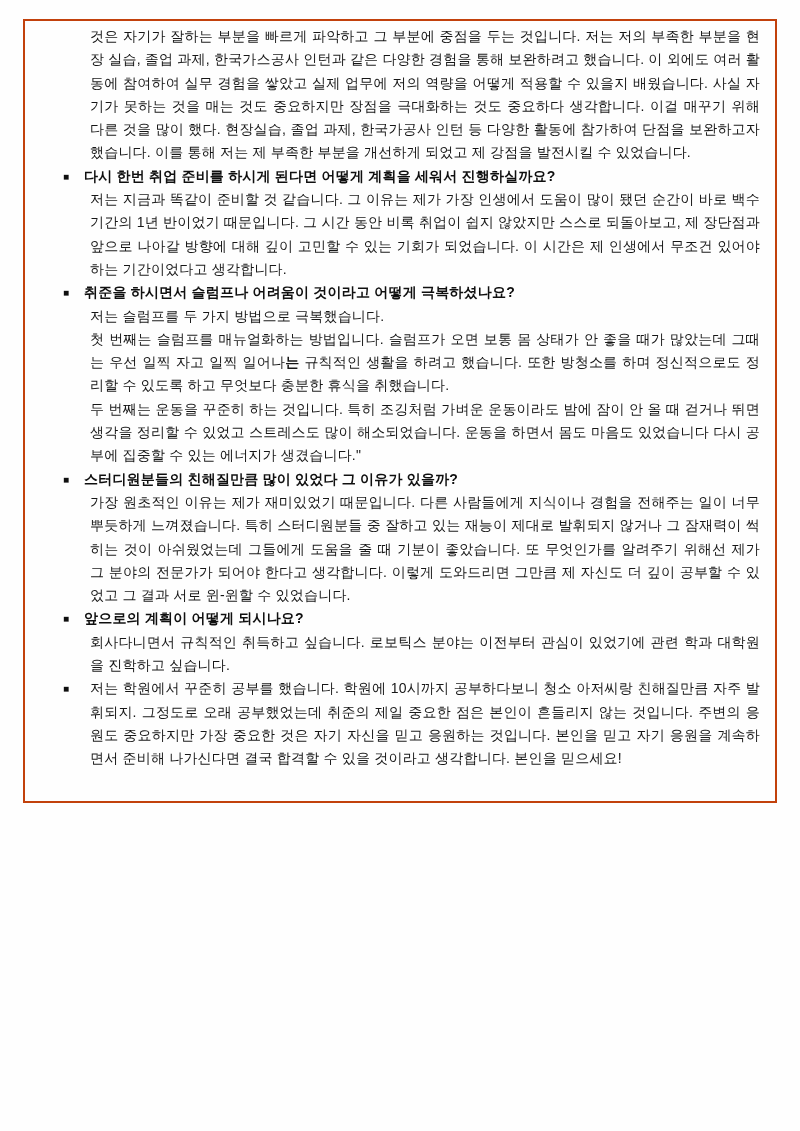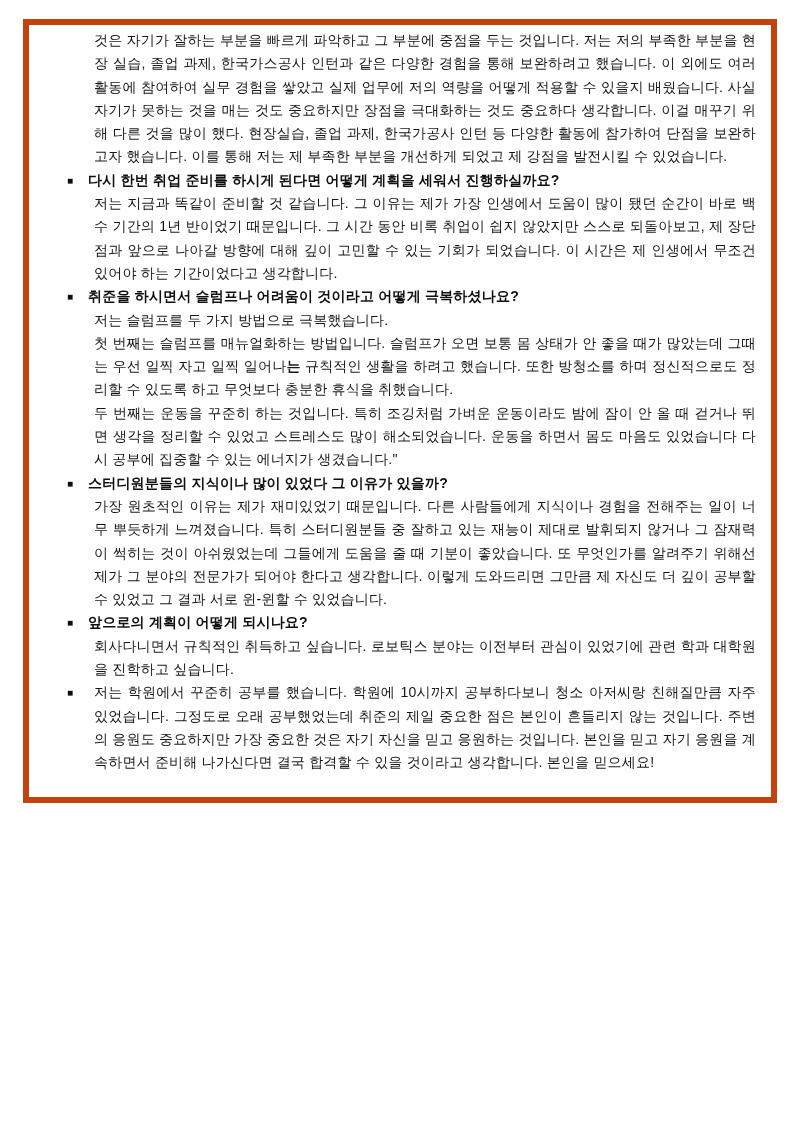--- a/index.html
+++ b/index.html
@@ -14,21 +14,21 @@
     background: #fefefe;
     font-family: "Liberation Sans", "DejaVu Sans", sans-serif;
   }
   .doc-box {
     position: absolute;
     left: 23px;
     top: 19px;
     width: 754px;
     height: 784px;
     box-sizing: border-box;
-    border: 6px solid #c2410c;
+    border: 2px solid #c2410c;
     padding: 4px 15px 0 0;
     overflow: hidden;
     background: #fefefe;
   }
   .block {
     margin: 0;
     font-size: 14px;
     line-height: 23.3px;
     color: #161616;
     text-align: justify;
@@ -75,31 +75,31 @@
       <span class="bullet">■</span><span>취준을 하시면서 슬럼프나 어려움이 것이라고 어떻게 극복하셨나요?</span>
     </div>
 
     <p class="block answer">저는 슬럼프를 두 가지 방법으로 극복했습니다.</p>
 
     <p class="block answer"><span>첫 번째는 슬럼프를 매뉴얼화하는 방법입니다. 슬럼프가 오면 보통 몸 상태가 안 좋을 때가 많았는데 그때는 우선 일찍 자고 일찍 일어나</span><span class="bold-seg">는</span><span> 규칙적인 생활을 하려고 했습니다. 또한 방청소를 하며 정신적으로도 정리할 수 있도록 하고 무엇보다 충분한 휴식을 취했습니다.</span></p>
 
     <p class="block answer">두 번째는 운동을 꾸준히 하는 것입니다. 특히 조깅처럼 가벼운 운동이라도 밤에 잠이 안 올 때 걷거나 뛰면 생각을 정리할 수 있었고 스트레스도 많이 해소되었습니다. 운동을 하면서 몸도 마음도 있었습니다 다시 공부에 집중할 수 있는 에너지가 생겼습니다."</p>
 
     <div class="block question">
-      <span class="bullet">■</span><span>스터디원분들의 지식이나 많이 있었다 그 이유가 있을까?</span>
+      <span class="bullet">■</span><span>스터디원분들의 친해질만큼 많이 있었다 그 이유가 있을까?</span>
     </div>
 
     <p class="block answer">가장 원초적인 이유는 제가 재미있었기 때문입니다. 다른 사람들에게 지식이나 경험을 전해주는 일이 너무 뿌듯하게 느껴졌습니다. 특히 스터디원분들 중 잘하고 있는 재능이 제대로 발휘되지 않거나 그 잠재력이 썩히는 것이 아쉬웠었는데 그들에게 도움을 줄 때 기분이 좋았습니다. 또 무엇인가를 알려주기 위해선 제가 그 분야의 전문가가 되어야 한다고 생각합니다. 이렇게 도와드리면 그만큼 제 자신도 더 깊이 공부할 수 있었고 그 결과 서로 윈-윈할 수 있었습니다.</p>
 
     <div class="block question">
       <span class="bullet">■</span><span>앞으로의 계획이 어떻게 되시나요?</span>
     </div>
 
     <p class="block answer">회사다니면서 규칙적인 취득하고 싶습니다. 로보틱스 분야는 이전부터 관심이 있었기에 관련 학과 대학원을 진학하고 싶습니다.</p>
 
     <div class="block question">
       <span class="bullet">■</span>
     </div>
 
-    <p class="block answer">저는 학원에서 꾸준히 공부를 했습니다. 학원에 10시까지 공부하다보니 청소 아저씨랑 친해질만큼 자주 있었습니다. 그정도로 오래 공부했었는데 취준의 제일 중요한 점은 본인이 흔들리지 않는 것입니다. 주변의 응원도 중요하지만 가장 중요한 것은 자기 자신을 믿고 응원하는 것입니다. 본인을 믿고 자기 응원을 계속하면서 준비해 나가신다면 결국 합격할 수 있을 것이라고 생각합니다. 본인을 믿으세요!</p>
+    <p class="block answer">저는 학원에서 꾸준히 공부를 했습니다. 학원에 10시까지 공부하다보니 청소 아저씨랑 친해질만큼 자주 발휘되지. 그정도로 오래 공부했었는데 취준의 제일 중요한 점은 본인이 흔들리지 않는 것입니다. 주변의 응원도 중요하지만 가장 중요한 것은 자기 자신을 믿고 응원하는 것입니다. 본인을 믿고 자기 응원을 계속하면서 준비해 나가신다면 결국 합격할 수 있을 것이라고 생각합니다. 본인을 믿으세요!</p>
 
   </div>
 </div>
 
 </body></html>

